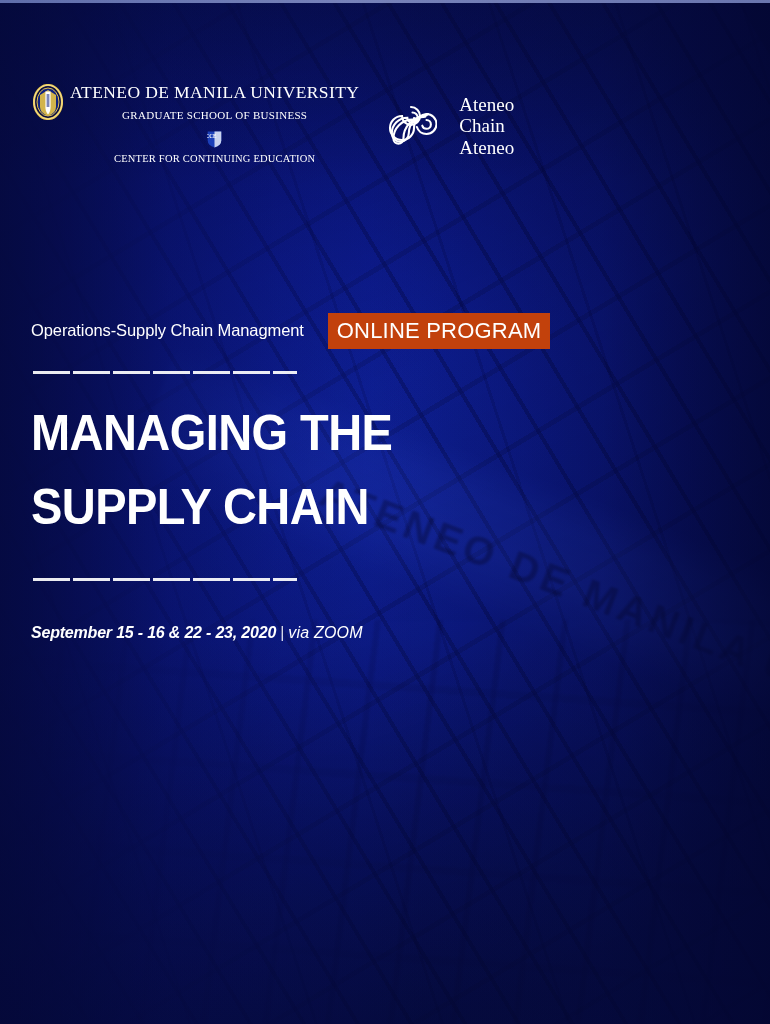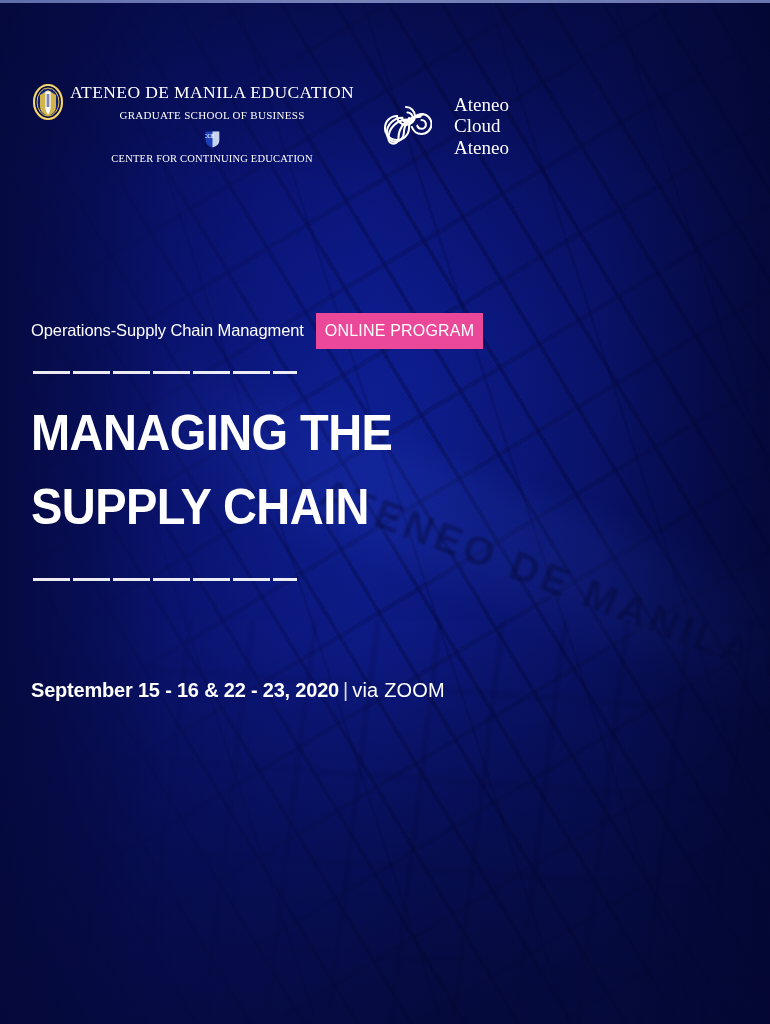--- a/index.html
+++ b/index.html
@@ -192,40 +192,40 @@
     color: #ffffff;
     white-space: nowrap;
   }
 
   
   .copy { position: absolute; left: 31px; top: 312px; width: 430px; }
 
   .eyebrow-row {
     display: flex;
     align-items: center;
-    gap: 4px;
+    gap: 16px;
     height: 37px;
   }
   .eyebrow {
     font-size: 16.5px;
     font-weight: 400;
     color: #ffffff;
     letter-spacing: -.1px;
     white-space: nowrap;
     padding-right: 8px;
   }
   .badge {
     display: inline-flex;
     align-items: center;
     justify-content: center;
     height: 36px;
     padding: 0 9px;
-    background: #ec4899;
-    color: #ffffff;
-    font-size: 16px;
+    background: #c2410c;
+    color: #ffffff;
+    font-size: 22px;
     font-weight: 400;
     letter-spacing: .2px;
     white-space: nowrap;
   }
 
   .rule {
     height: 3px;
     width: 264px;
     margin: 22px 0 0 2px;
     background-image: linear-gradient(90deg, #ffffff 0 100%);
@@ -245,24 +245,25 @@
     font-size: 50px;
     line-height: 1.48;
     letter-spacing: -.6px;
     transform: scaleX(.94);
     transform-origin: left center;
     white-space: nowrap;
   }
   .title .tline { display: block; }
 
   .datesrow {
-    margin-top: 98px;
-    white-space: nowrap;
-    color: #ffffff;
-    font-size: 20px;
+    margin-top: 43px;
+    white-space: nowrap;
+    color: #ffffff;
+    font-size: 16px;
+    font-style: italic;
   }
   .dates { font-weight: 700; letter-spacing: -.2px; }
   .sep { font-weight: 300; opacity: .85; padding: 0 4px; }
   .via  { font-weight: 400; letter-spacing: .2px; }
 </style>
 </head>
 <body>
 
 <div id="poster">
 
@@ -285,21 +286,21 @@
         <ellipse cx="15" cy="18" rx="14" ry="17" fill="none" stroke="#e8c447" stroke-width="2.2"></ellipse>
         <ellipse cx="15" cy="18" rx="11" ry="14" fill="#10227f" stroke="#f0d association" stroke-width="0"></ellipse>
         <ellipse cx="15" cy="18" rx="11" ry="14" fill="#10227f" stroke="#e8c447" stroke-width="1"></ellipse>
         <path d="M15 6 L23 11 L23 23 Q23 29 15 32 Q7 29 7 23 L7 11 Z" fill="#e8c447" opacity=".9"></path>
         <path d="M15 7.6 L12.4 7.6 L12.4 23 Q12.4 28 15 30.4 Q17.6 28 17.6 23 L17.6 7.6 Z" fill="#ffffff"></path>
         <rect x="13.6" y="10" width="2.8" height="13" fill="#10227f" opacity=".55"></rect>
         <ellipse cx="15" cy="18" rx="14" ry="17" fill="none" stroke="#ffffff" stroke-width=".7" opacity=".65"></ellipse>
       </svg>
 
       <div class="amdu-text">
-        <div class="amdu-line1">ATENEO DE MANILA EDUCATION</div>
+        <div class="amdu-line1">ATENEO DE MANILA UNIVERSITY</div>
         <div class="amdu-line2">GRADUATE SCHOOL OF BUSINESS</div>
 
         <div class="cce-row">
           <svg class="cce-shield" viewBox="0 0 15 17">
             <path d="M7.5 0.5 L14.3 0.5 L14.3 9.5 Q14.3 14.4 7.5 16.5 Q0.7 14.4 0.7 9.5 L0.7 0.5 Z" fill="#1b3fb8"></path>
             <path d="M7.5 0.5 L14.3 0.5 L14.3 9.5 Q14.3 14.4 7.5 16.5 Z" fill="#c9d3ef"></path>
             <text x="4.1" y="7.2" font-family="Liberation Serif, serif" font-size="5.2" font-weight="700" fill="#ffffff" text-anchor="middle">CCE</text>
           </svg>
           <div class="cce-text">CENTER FOR CONTINUING EDUCATION</div>
         </div>
@@ -311,21 +312,21 @@
         <g fill="none" stroke="#ffffff" stroke-width="2.1" stroke-linecap="round">
           <path d="M30 12 a9 9 0 1 1 -9 9 a12 12 0 0 0 -12 12 a12 12 0 1 0 24 0 a14 14 0 0 1 14 -14"></path>
           <path d="M31.5 17.5 a5.2 5.2 0 1 1 -5.2 5.2 a15.5 15.5 0 0 0 -15.5 15.5 a8.5 8.5 0 0 0 17 0 a18 18 0 0 1 18 -18"></path>
           <path d="M33 23 a1.6 1.6 0 1 1 -1.6 1.6 a19 19 0 0 0 -19 19 a5 5 0 0 0 10 0 a22 22 0 0 1 22 -22"></path>
           <path d="M45.5 19 a10 10 0 0 1 0 20 a10 10 0 0 1 -9.6 -7"></path>
           <path d="M45.5 25 a4.4 4.4 0 0 1 0 8.8 a4.4 4.4 0 0 1 -4.2 -3.1"></path>
         </g>
       </svg>
       <div class="bc-words">
         <div>Ateneo</div>
-        <div>Cloud</div>
+        <div>Chain</div>
         <div>Ateneo</div>
       </div>
     </div>
   </div>
 
   <div class="copy">
 
     <div class="eyebrow-row">
       <span class="eyebrow">Operations-Supply Chain Managment</span>
       <span class="badge">ONLINE PROGRAM</span>

